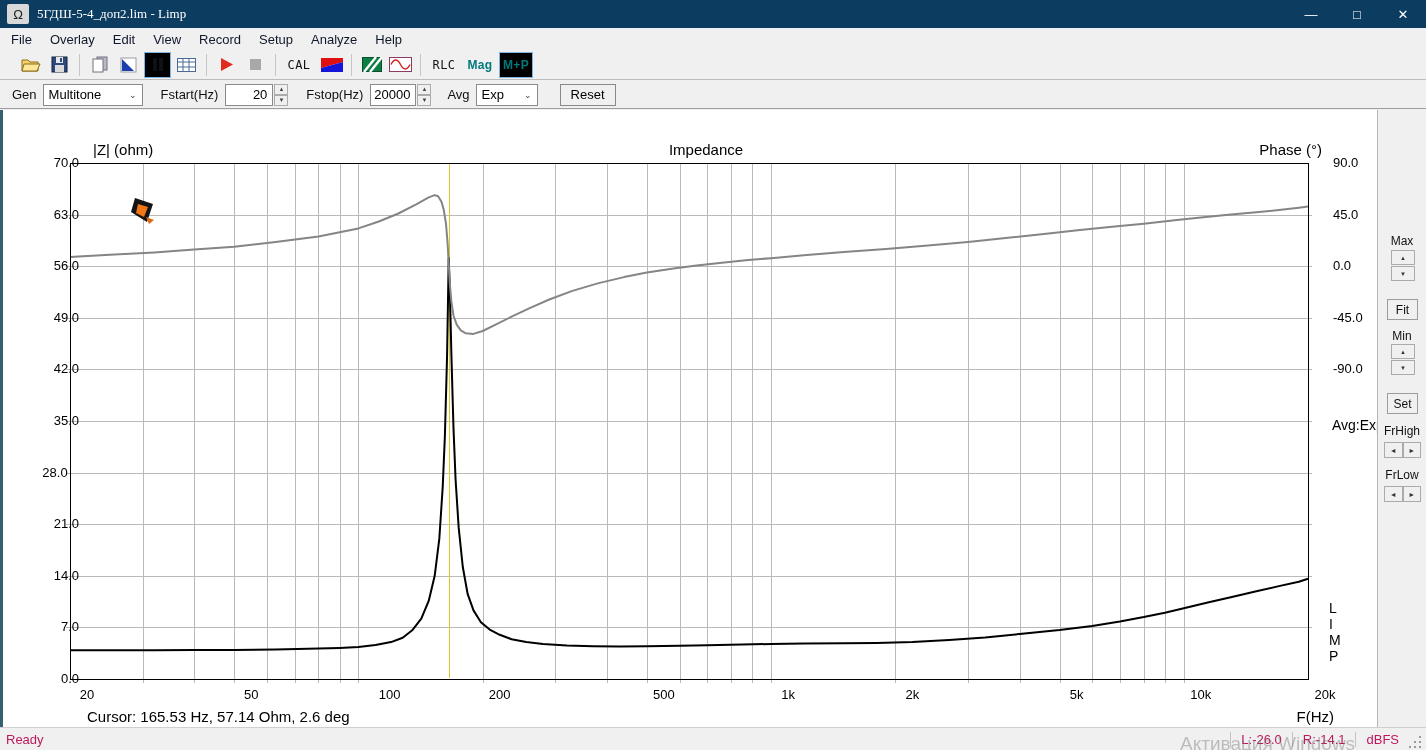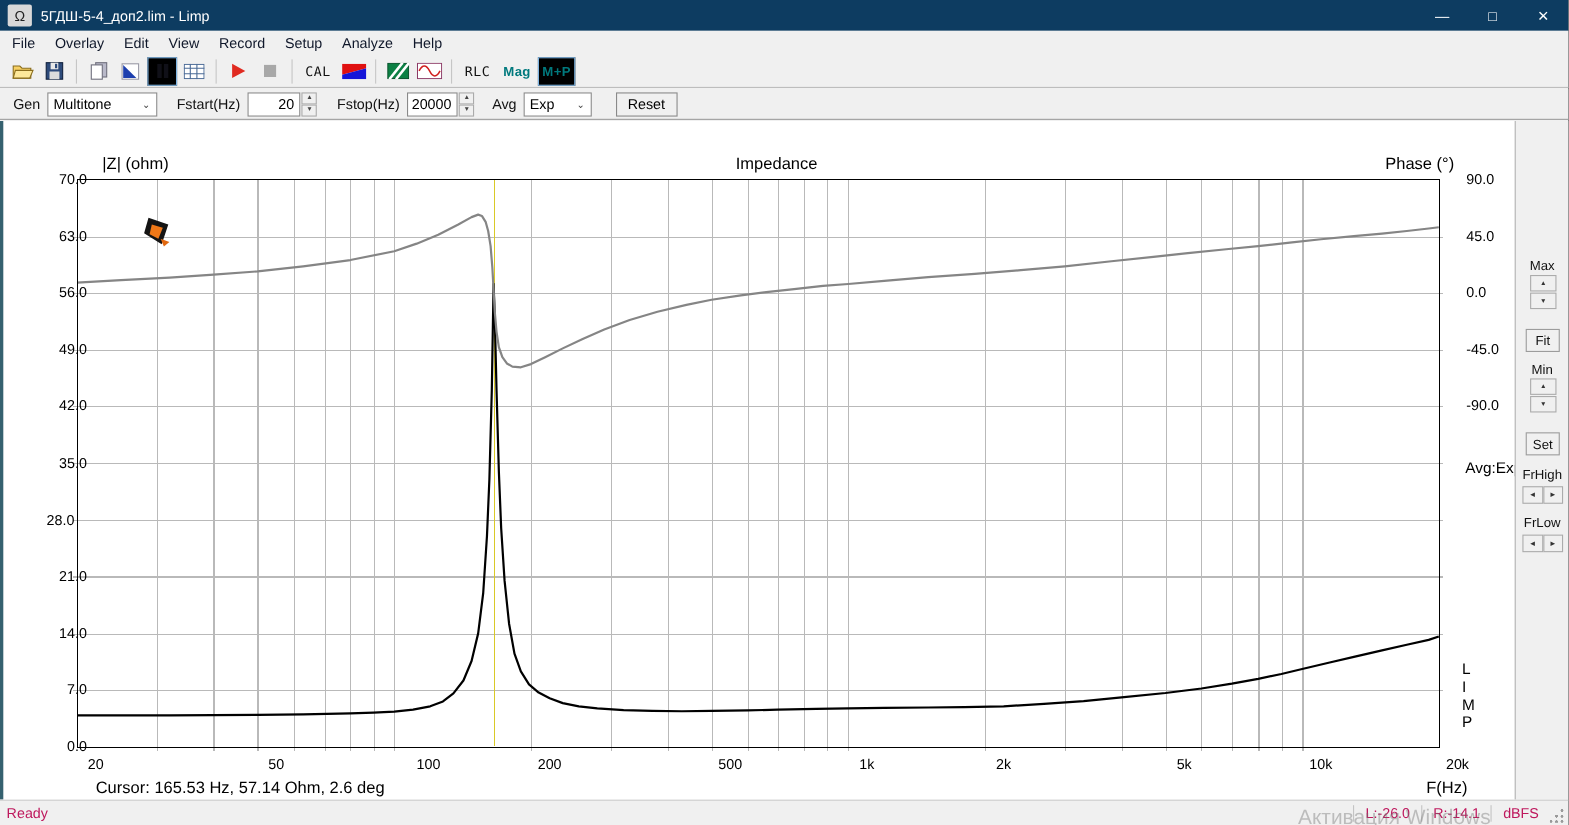--- a/index.html
+++ b/index.html
@@ -2,30 +2,30 @@
 <html><head>
 <meta charset="utf-8">
 <style>
   html,body{margin:0;padding:0;background:#202020;}
   *{box-sizing:border-box;font-family:"Liberation Sans",sans-serif;}
   #window{position:relative;width:1426px;height:750px;background:#f0f0f0;overflow:hidden;}
 
   
   .titlebar{position:absolute;left:0;top:0;width:100%;height:28px;background:#0d3c61;display:flex;align-items:center;color:#fff;}
   .app-icon{width:22px;height:20px;margin:0 8px 0 7px;background:#d9d9d9;border-radius:2px;color:#222;font-size:13px;display:flex;align-items:center;justify-content:center;}
-  .title-text{font-size:13px;flex:1;white-space:nowrap;}
+  .title-text{font-size:13px;flex:1;white-space:nowrap;font-family:Liberation Serif, serif;}
   .win-btn{width:46px;height:28px;display:flex;align-items:center;justify-content:center;font-size:13px;color:#fff;}
   .win-btn span{pointer-events:none;}
 
   
   .menubar{position:absolute;left:0;top:28px;width:100%;height:22px;background:#f0f0f0;display:flex;align-items:center;padding-left:2px;}
   .menu-item{font-size:13px;color:#0f172a;padding:2px 9px;}
 
   
-  .toolbar{position:absolute;left:0;top:50px;width:100%;height:30px;background:#f0f0f0;border-bottom:1px solid #bdbdbd;display:flex;align-items:center;padding-left:6px;}
+  .toolbar{position:absolute;left:0;top:50px;width:100%;height:30px;background:#f0f0f0;border-bottom:1px solid #bdbdbd;display:flex;align-items:center;padding-left:16px;}
   .tbtn{width:27px;height:26px;display:flex;align-items:center;justify-content:center;border:1px solid transparent;margin:0 1px;}
   .tbtn.active{background:#000000;border-color:#7eb4e2;}
   .tbtn.wide{width:34px;}
   .tsep{width:1px;height:22px;background:#c6c6c6;margin:0 5px;}
   .ttext{font-size:12px;color:#111;letter-spacing:.5px;font-family:"DejaVu Sans Mono",monospace;}
   .tteal{font-size:12px;font-weight:bold;color:#00797d;letter-spacing:.3px;font-family:"Liberation Sans",sans-serif;}
 
   
   .controlbar{position:absolute;left:0;top:81px;width:100%;height:28px;background:#f0f0f0;border-bottom:1px solid #9d9d9d;display:flex;align-items:center;}
   .clabel{font-size:13px;color:#111;white-space:nowrap;}

